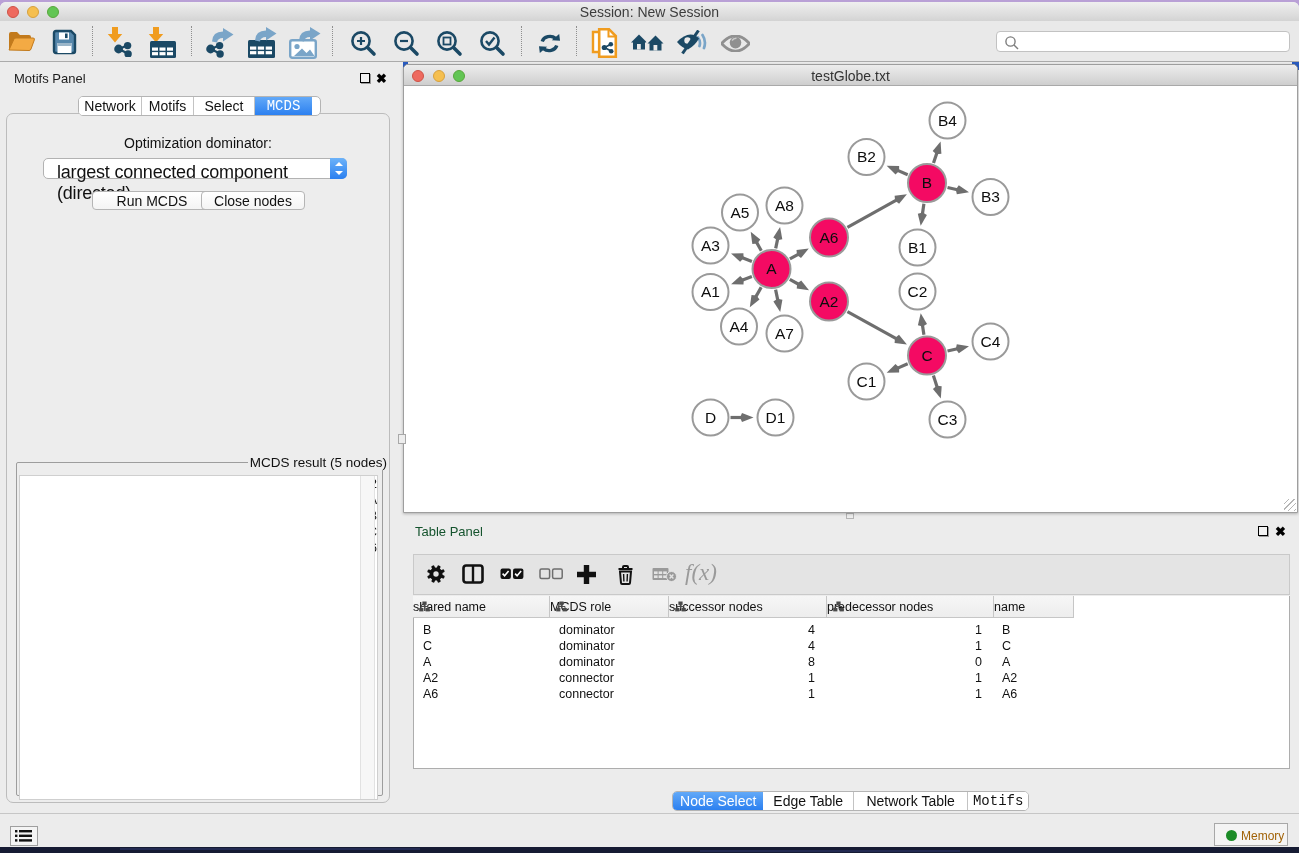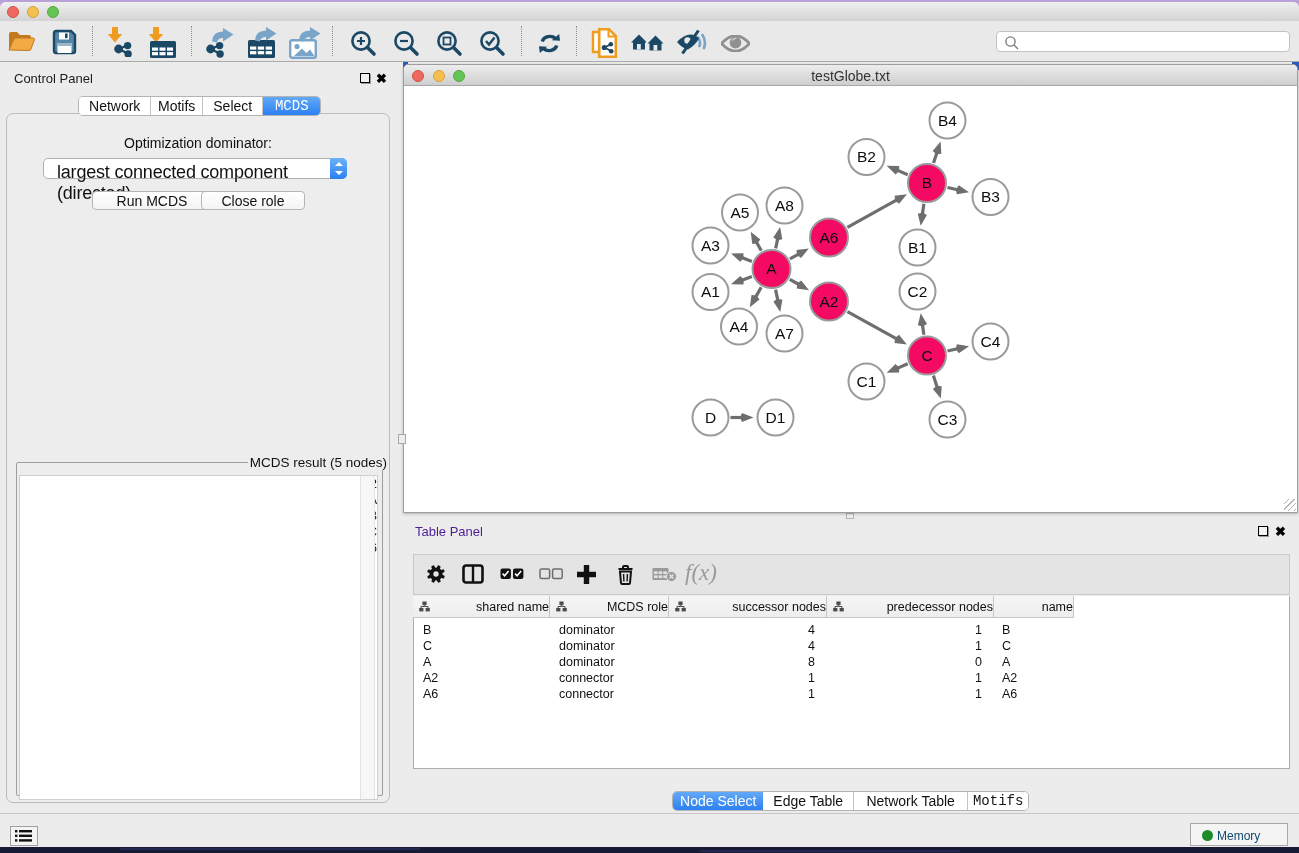--- a/index.html
+++ b/index.html
@@ -46,41 +46,42 @@
 #vgrip{position:absolute;left:398px;top:434px;width:8px;height:10px;background:#ededed;border:1px solid #a8a8a8;z-index:6;}
 #hgrip{position:absolute;left:846px;top:513px;width:8px;height:6px;background:#ededed;border:1px solid #b5b5b5;}
 
 #netwin{position:absolute;left:403px;top:64px;width:895px;height:449px;background:#fff;border:1px solid #9e9e9e;border-radius:5px 5px 0 0;box-shadow:0 1px 3px rgba(0,0,0,.25);}
 #nettitle{position:absolute;left:0;top:0;width:100%;height:21px;border-radius:5px 5px 0 0;background:linear-gradient(#ededed,#d6d6d6 75%,#cecece);border-bottom:1px solid #a9a9a9;}
 #nettitle .tl{top:5px;}
 #netname{position:absolute;top:3px;width:100%;text-align:center;font-size:14px;color:#333;}
 #resize-grip{position:absolute;right:1px;bottom:1px;width:12px;height:12px;
  background:repeating-linear-gradient(135deg,transparent 0 3px,#b5b5b5 3px 4px);}
 
-#tp-title{position:absolute;left:415px;top:524px;font-size:13px;color:#4c1d95;}
+#tp-title{position:absolute;left:415px;top:524px;font-size:13px;color:#14532d;}
 #tp-toolbar{position:absolute;left:413px;top:554px;width:877px;height:41px;background:#e4e4e4;border:1px solid #c9c9c9;}
 #tbl{position:absolute;left:413px;top:596px;width:877px;height:173px;background:#fff;border:1px solid #adadad;border-top:none;}
-.th{position:absolute;top:0;height:22px;background:linear-gradient(#f6f6f6,#ededed);border-right:1px solid #c6c6c6;border-bottom:1px solid #c6c6c6;font-size:12.5px;color:#111;text-align:right;line-height:22px;}
+.th{position:absolute;top:0;height:22px;background:linear-gradient(#f6f6f6,#ededed);border-right:1px solid #c6c6c6;border-bottom:1px solid #c6c6c6;font-size:12.5px;color:#111;text-align:left;line-height:22px;}
 .td{position:absolute;height:16px;font-size:12.5px;color:#111;line-height:16px;}
 
 #bt-tabs{left:672px;top:791px;width:357px;}
 
 #statusbar{position:absolute;left:0;top:813px;width:1299px;height:34px;background:#ececec;border-top:1px solid #c6c6c6;}
 #listbtn{position:absolute;left:10px;top:12px;width:28px;height:20px;background:#f4f4f4;border:1px solid #9f9f9f;}
-#membtn{position:absolute;right:11px;top:9px;width:98px;height:23px;background:#f4f4f4;border:1px solid #a8a8a8;font-size:12px;color:#0c4a6e;}
+#membtn{position:absolute;right:11px;top:9px;width:74px;height:23px;background:#f4f4f4;border:1px solid #a8a8a8;font-size:12px;color:#a16207;}
 #membtn .dot{position:absolute;left:11px;top:6px;width:11px;height:11px;border-radius:50%;background:#1d8c28;}
 #membtn .mtxt{position:absolute;left:26px;top:5px;}
 #deskbottom{position:absolute;left:0;top:847px;width:1299px;height:6px;background:#161b33;}
 #deskbottom i{position:absolute;display:block;background:#232a52;}
 </style></head><body>
 <div id="win"></div>
 <div id="titlebar">
  <span class="tl r" style="left:7px"></span>
     <span class="tl y" style="left:27px"></span>
     <span class="tl g" style="left:47px"></span>
+ <div id="wintitle">Session: New Session</div>
 </div>
 <div id="toolbar">
 <svg class="ticon" style="left:7px;top:8px" width="28" height="26" viewBox="0 0 28 26">
       <path d="M2 21 L2 5 Q2 3 4 3 L10 3 L13 6 L22 6 Q24 6 24 8 L24 10" fill="#c27a1c"></path>
       <path d="M2 21 L7 10 Q7.5 9 9 9 L26 9 Q28 9 27.3 11 L24 20 Q23.5 21.5 22 21.5 Z" fill="#f3aa44" stroke="#c27a1c" stroke-width="1"></path>
     </svg>
     <svg class="ticon" style="left:52px;top:8px" width="25" height="26" viewBox="0 0 25 26">
       <path d="M2 4 Q2 2 4 2 L19 2 L23 6 L23 22 Q23 24 21 24 L4 24 Q2 24 2 22 Z" fill="#5586aa" stroke="#1b4965" stroke-width="2.4"></path>
       <rect x="7" y="3.5" width="10" height="7" fill="#fff"></rect>
       <rect x="13" y="4.5" width="2.6" height="4.6" fill="#1b4965"></rect>
@@ -189,40 +190,40 @@
     <div class="sep" style="left:332px"></div>
     <div class="sep" style="left:521px"></div>
     <div class="sep" style="left:576px"></div>
     <div id="searchbox">
       <svg width="16" height="16" viewBox="0 0 16 16" style="position:absolute;left:7px;top:3px">
 <circle cx="6.5" cy="6.5" r="4.6" fill="none" stroke="#7d7d7d" stroke-width="1.4"></circle>
         <path d="M10 10 L14 14" stroke="#7d7d7d" stroke-width="1.4"></path>
       </svg>
     </div>
 </div>
-<div id="cp-title">Control Panel</div>
+<div id="cp-title">Motifs Panel</div>
 <div class="float-ic" style="left:360px;top:73px"></div>
 <div class="close-ic" style="left:376px;top:73px">✖</div>
 <div id="cp-box"></div>
 <div class="tabrow" style="left:78px;top:96px;width:243px">
- <div class="tab" style="width:73px">Network</div>
+ <div class="tab" style="width:63px">Network</div>
  <div class="tab" style="width:52px">Motifs</div>
  <div class="tab" style="width:61px">Select</div>
  <div class="tab sel" style="width:57px">MCDS</div>
 </div>
 <div id="optlabel">Optimization dominator:</div>
 <div id="dropdown">
     <span class="txt">largest connected component (directed)</span>
  <div id="ddcap">
       <i class="chev up"></i>
       <i class="chev dn"></i>
     </div>
   </div>
 <div class="btn" style="left:92px;top:191px;width:120px">Run MCDS</div>
-<div class="btn" style="left:201px;top:191px;width:104px">Close role</div>
+<div class="btn" style="left:201px;top:191px;width:104px">Close nodes</div>
 <fieldset>
     <legend>MCDS result (5 nodes)</legend>
  <div id="mcdslist">
       <div class="li">A2</div>
       <div class="li">A</div>
       <div class="li">B</div>
       <div class="li">C</div>
       <div class="li">A6</div>
   <div id="mcdstrack"></div>
     </div>

